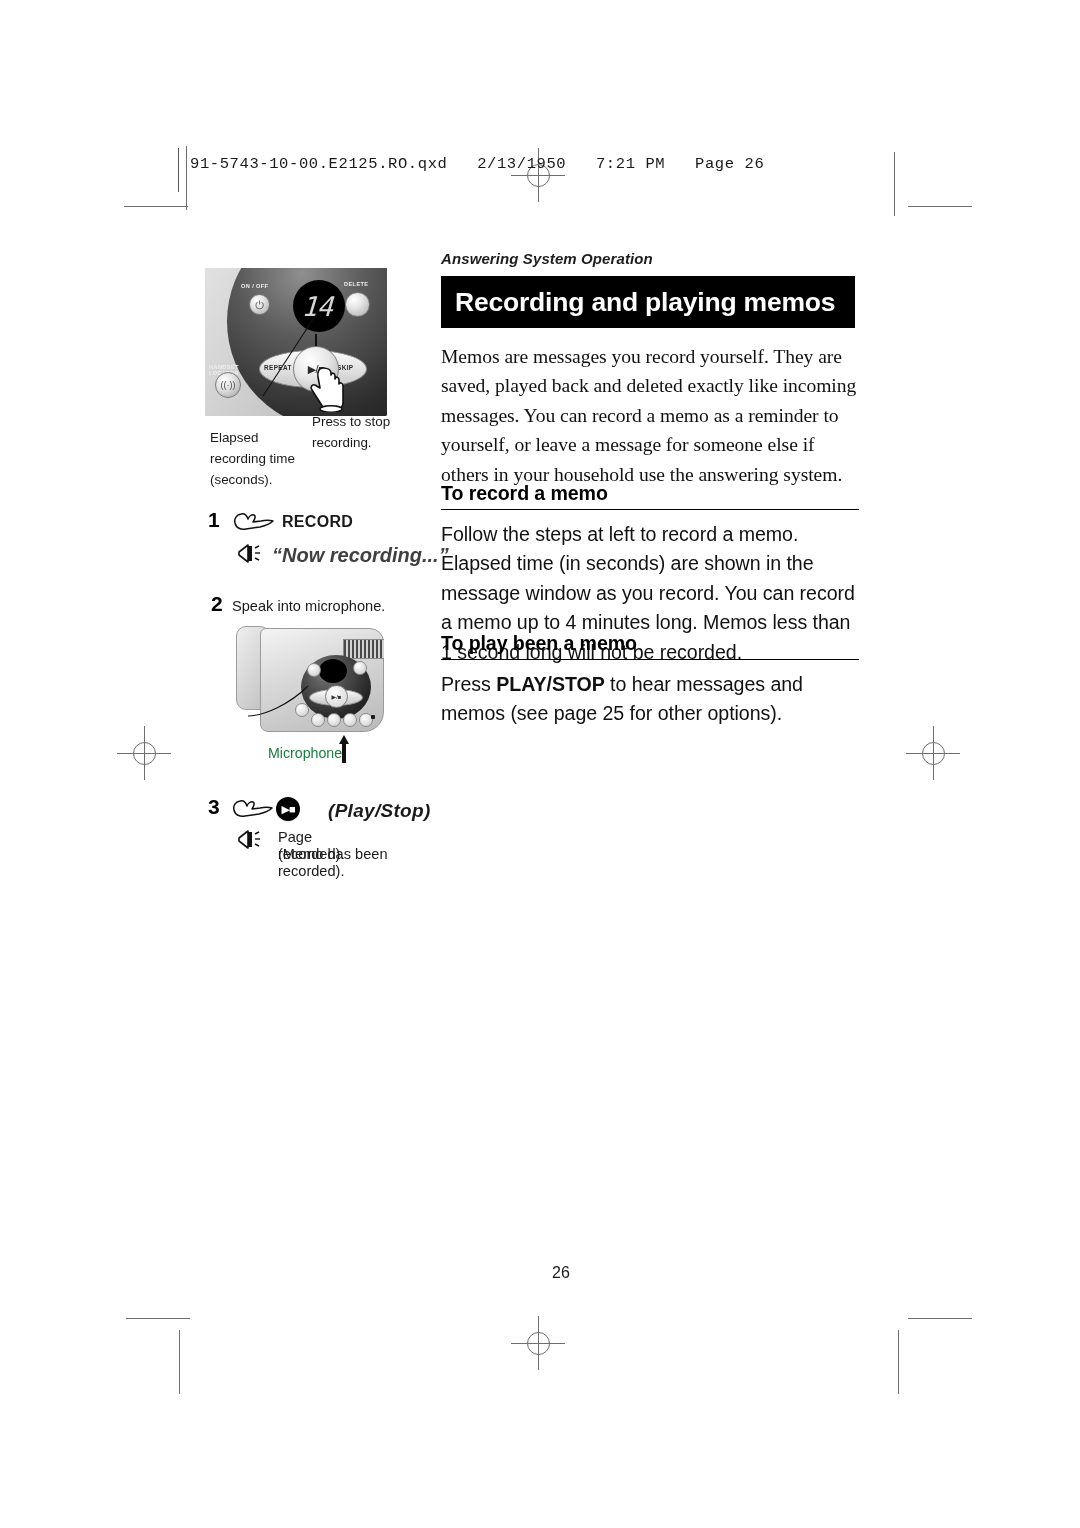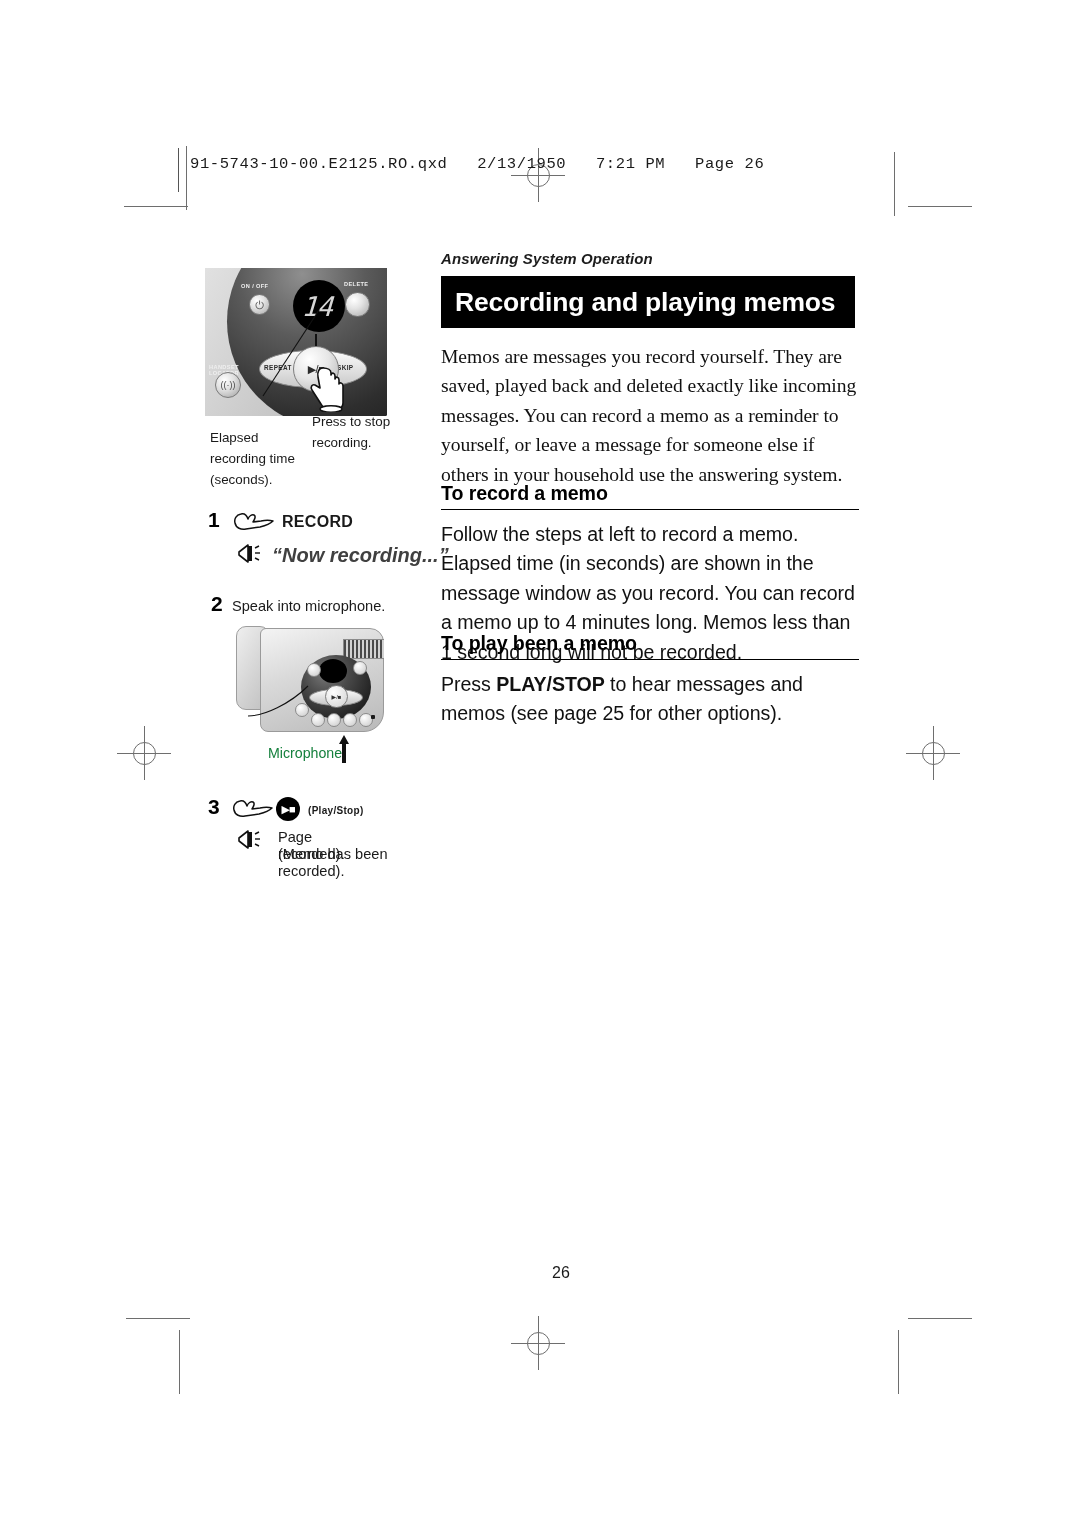--- a/index.html
+++ b/index.html
@@ -398,21 +398,21 @@
 
   <div class="step-num" style="left:208px; top:795px;">3</div>
   <div class="hand-icon" style="left:232px; top:797px;">
     <svg width="42" height="22" viewBox="0 0 42 22">
       <path d="M8 4 C3 5 1 9 2 13 C3 18 8 20 13 19 L27 17 C31 16 37 14 40 11 C37 10 32 10 28 11 L20 12 C22 9 23 6 21 5 C19 4 16 6 15 9 C14 6 12 3 8 4 Z" fill="#ffffff" stroke="#111" stroke-width="1.5" stroke-linejoin="round"></path>
     </svg>
   </div>
   <div class="ps-circle" style="left:276px; top:797px;">
     <span>▶■</span>
   </div>
-  <div class="step-txt step-bold" style="left:308px; top:802px; font-size:10px;">(Play/Stop)</div>
+  <div class="step-txt step-bold" style="left:328px; top:802px; font-size:19px;font-style:italic;">(Play/Stop)</div>
 
   <div class="spk-icon" style="left:234px; top:828px;">
     <svg width="28" height="22" viewBox="0 0 28 22">
       <path d="M14 3 L5 10 L5 13 L14 20 Z" fill="#ffffff" stroke="#111" stroke-width="1.6" stroke-linejoin="round"></path>
       <rect x="14" y="4" width="4" height="15" fill="#111"></rect>
       <line x1="21" y1="6" x2="25" y2="4" stroke="#111" stroke-width="1.4"></line>
       <line x1="21" y1="11" x2="26" y2="11" stroke="#111" stroke-width="1.4"></line>
       <line x1="21" y1="16" x2="25" y2="18" stroke="#111" stroke-width="1.4"></line>
     </svg>
   </div>

